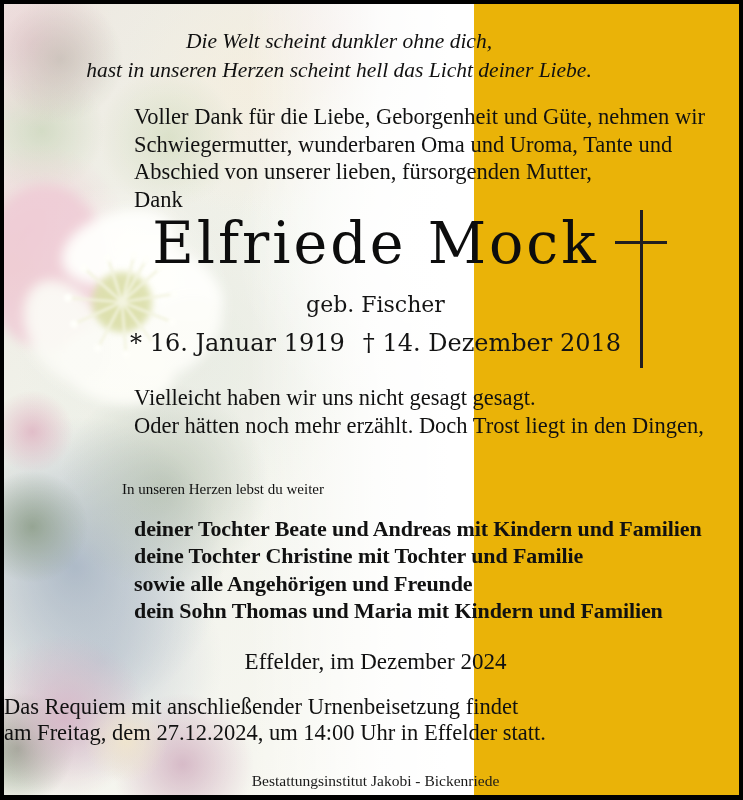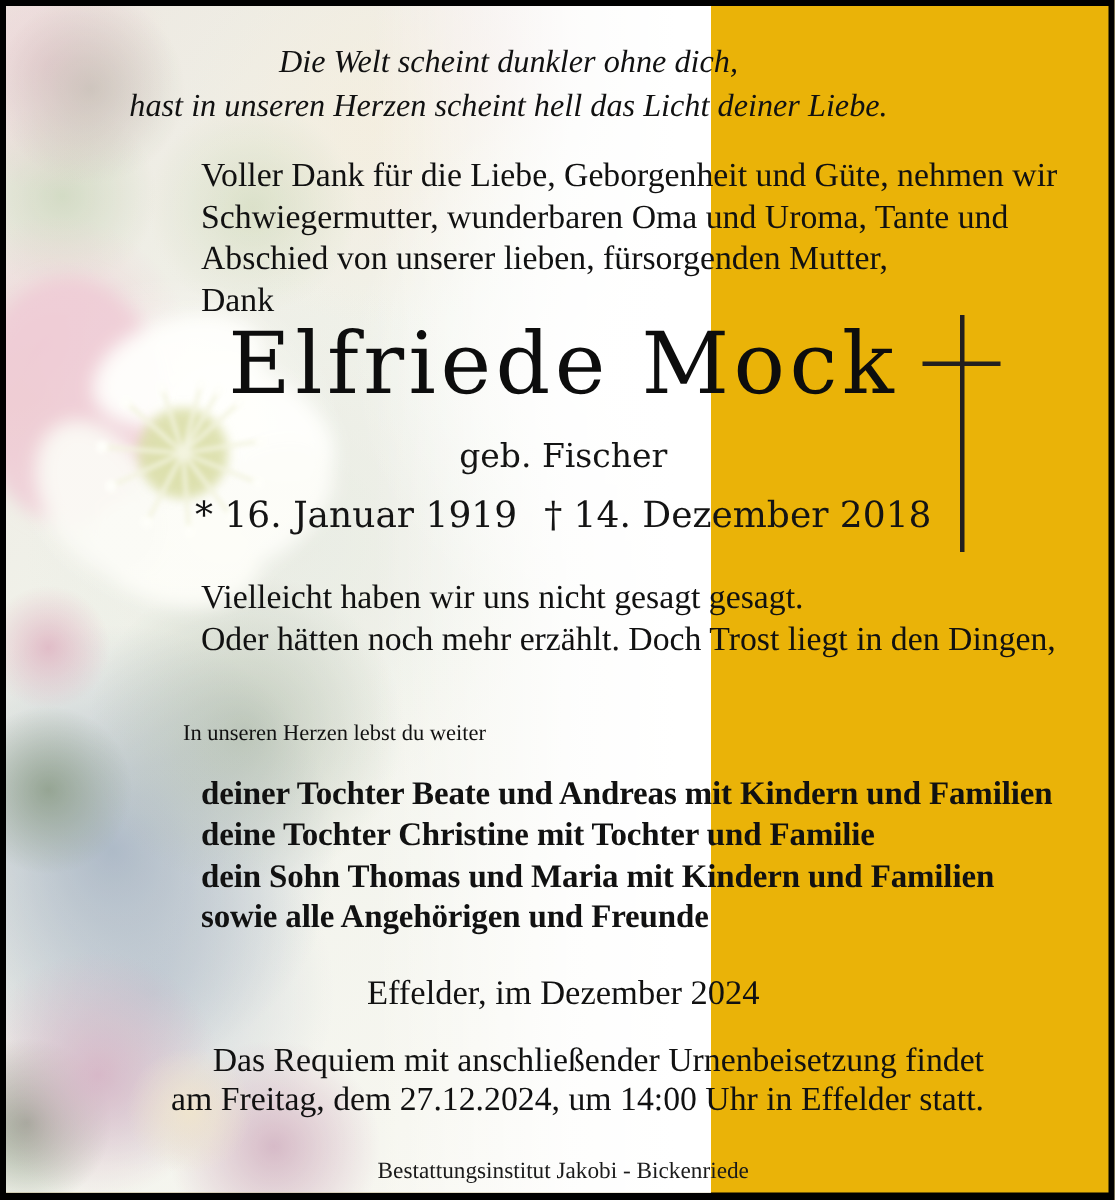--- a/index.html
+++ b/index.html
@@ -71,21 +71,21 @@
     font-family:"DejaVu Serif", serif;font-size:24px;color:#141414;
   }
   .dates .gap{display:inline-block;width:18px;}
   .cross{position:absolute;}
   .cross .v{position:absolute;left:636px;top:206px;width:3px;height:158px;background:#221f1f;}
   .cross .h{position:absolute;left:611px;top:237px;width:52px;height:3px;background:#221f1f;}
   .consolation{position:absolute;top:380px;left:130px;font-size:22.5px;line-height:28px;}
   .herzen{position:absolute;top:477px;left:118px;font-size:15px;}
   .family{position:absolute;top:511px;left:130px;font-size:22px;line-height:27.3px;font-weight:bold;letter-spacing:-0.1px;}
   .place-date{position:absolute;top:645px;left:0;width:743px;text-align:center;font-size:23px;}
-  .funeral{position:absolute;top:690px;left:0;width:652px;text-align:right;font-size:22.5px;line-height:26px;}
+  .funeral{position:absolute;top:690px;left:0;width:652px;text-align:left;font-size:22.5px;line-height:26px;}
   .footer{position:absolute;top:768px;left:0;width:743px;text-align:center;font-size:15.5px;color:#1a1a1a;}
 </style>
 </head>
 <body>
 
 <div class="page">
 
   <div class="photo">
     <svg class="flower-svg" width="250" height="260" viewBox="0 0 250 260">
       <defs>
@@ -169,22 +169,22 @@
     <div class="consolation">
       <div class="line">Vielleicht haben wir uns nicht gesagt gesagt.</div>
       <div class="line">Oder hätten noch mehr erzählt. Doch Trost liegt in den Dingen,</div>
     </div>
 
     <div class="herzen line">In unseren Herzen lebst du weiter</div>
 
     <div class="family">
       <div class="line">deiner Tochter Beate und Andreas mit Kindern und Familien</div>
       <div class="line">deine Tochter Christine mit Tochter und Familie</div>
+      <div class="line">sowie alle Angehörigen und Freunde</div>
       <div class="line">dein Sohn Thomas und Maria mit Kindern und Familien</div>
-      <div class="line">sowie alle Angehörigen und Freunde</div>
     </div>
 
     <div class="place-date line">Effelder, im Dezember 2024</div>
 
     <div class="funeral">
       <div class="line">Das Requiem mit anschließender Urnenbeisetzung findet</div>
       <div class="line">am Freitag, dem 27.12.2024, um 14:00 Uhr in Effelder statt.</div>
     </div>
 
     <div class="footer line">Bestattungsinstitut Jakobi - Bickenriede</div>

